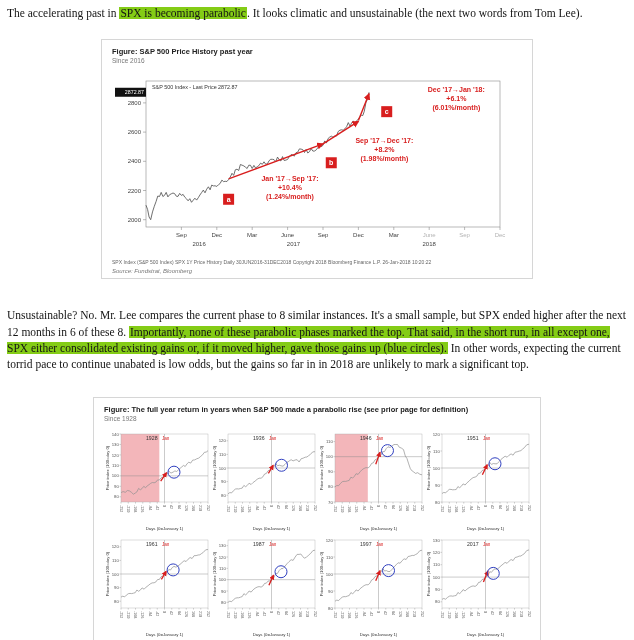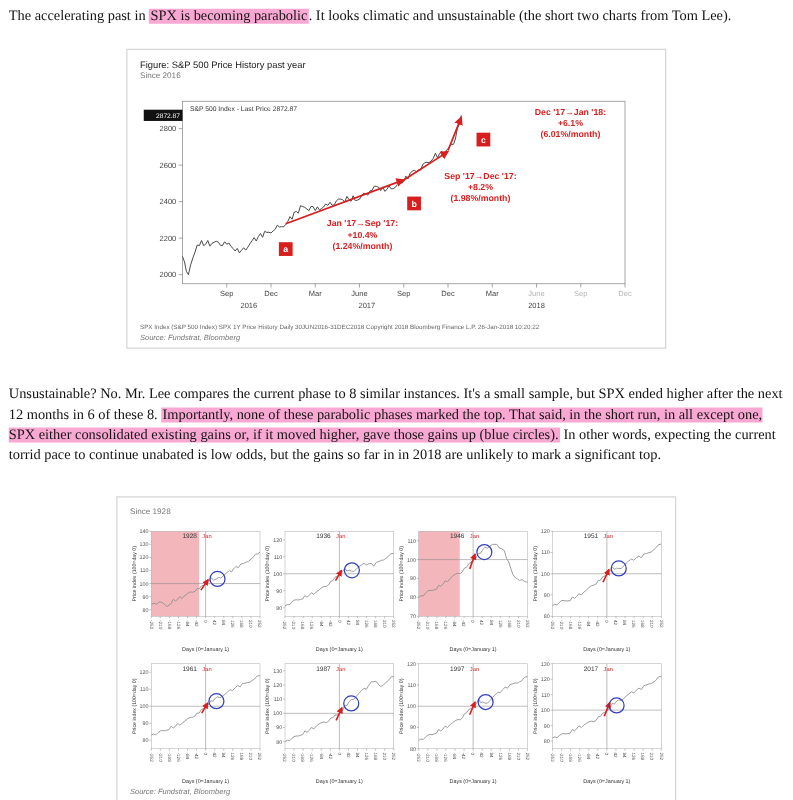--- a/index.html
+++ b/index.html
@@ -1,36 +1,36 @@
 <!DOCTYPE html>
 <html><head>
 <meta charset="utf-8">
 <style>
   html,body{margin:0;padding:0;background:#ffffff;}
   body{width:634px;font-family:"Liberation Serif",serif;color:#141414;}
   .page{padding:5px 7px 4px 7px;}
   p.blog{font-size:11.5px;line-height:1.42;margin:0;}
-  mark{background:#f9a8d4;color:#141414;padding:0 1px;}
+  mark{background:#84cc16;color:#141414;padding:0 1px;}
   .figure{background:#fff;border:1px solid #d6d6d6;padding:7px 6px 4px 10px;}
   .fig1{width:414px;margin:12px auto 28px auto;}
   .fig2{width:430px;margin:16px auto 6px auto;}
-  .fig-title{font-family:"Liberation Sans",sans-serif;font-size:7.5px;font-weight:normal;color:#222;}
+  .fig-title{font-family:"Liberation Sans",sans-serif;font-size:7.5px;font-weight:bold;color:#222;}
   .fig-sub{font-family:"Liberation Sans",sans-serif;font-size:6.5px;color:#777;margin:1px 0 3px 0;}
   .fig-footer{font-family:"Liberation Sans",sans-serif;font-size:5px;color:#666;margin-top:2px;}
   .fig-src{font-family:"Liberation Sans",sans-serif;font-size:6px;font-style:italic;color:#777;margin-top:3px;}
   svg{display:block;}
   svg text{font-family:"Liberation Sans",sans-serif;}
   .spacer1{height:6px;} .spacer2{height:8px;}
 </style>
 </head>
 <body>
 
 <div class="page">
 
-  <p class="blog"><span>The accelerating past in </span><mark>SPX is becoming parabolic</mark><span>. It looks climatic and unsustainable (the short two charts from Tom Lee).</span></p>
+  <p class="blog"><span>The accelerating past in </span><mark>SPX is becoming parabolic</mark><span>. It looks climatic and unsustainable (the next two words from Tom Lee).</span></p>
 
   <div class="spacer1"></div>
 
   <div class="figure fig1">
     <div class="fig-title">Figure: S&amp;P 500 Price History past year</div>
     <div class="fig-sub">Since 2016</div>
     <svg id="c1" width="400" height="190" viewBox="0 0 400 190">
         <defs>
           <marker id="arr1" markerWidth="6" markerHeight="6" refX="4.2" refY="2.5" orient="auto" markerUnits="strokeWidth">
             <path d="M0 0L5 2.5L0 5Z" fill="#d81e1e"></path>
@@ -95,20 +95,21 @@
       </svg>
     <div class="fig-footer">SPX Index (S&amp;P 500 Index) SPX 1Y Price History Daily 30JUN2016-31DEC2018   Copyright 2018 Bloomberg Finance L.P.   26-Jan-2018 10:20:22</div>
     <div class="fig-src">Source: Fundstrat, Bloomberg</div>
   </div>
 
   <p class="blog"><span>Unsustainable? No. Mr. Lee compares the current phase to 8 similar instances. It's a small sample, but SPX ended higher after the next 12 months in 6 of these 8. </span><mark>Importantly, none of these parabolic phases marked the top. That said, in the short run, in all except one, SPX either consolidated existing gains or, if it moved higher, gave those gains up (blue circles).</mark><span> In other words, expecting the current torrid pace to continue unabated is low odds, but the gains so far in in 2018 are unlikely to mark a significant top.</span></p>
 
   <div class="spacer2"></div>
 
   <div class="figure fig2">
+    <div class="fig-title">Figure: The full year return in years when S&amp;P 500 made a parabolic rise (see prior page for definition)</div>
     <div class="fig-sub">Since 1928</div>
     <svg id="c2" width="428" height="212" viewBox="0 0 428 212">
         <defs>
           <marker id="arr2" markerWidth="5" markerHeight="5" refX="3.4" refY="2" orient="auto" markerUnits="strokeWidth">
             <path d="M0 0L4 2L0 4Z" fill="#d81e1e"></path>
           </marker>
         </defs>
         <rect x="17" y="9" width="38.32142857142857" height="68" fill="#f3b6ba"></rect>
         <rect x="17" y="9" width="87" height="68" fill="none" stroke="#aaa" stroke-width=".4"></rect>
         <line x1="60.5" y1="9" x2="60.5" y2="77" stroke="#8a8a8a" stroke-width=".45"></line>

